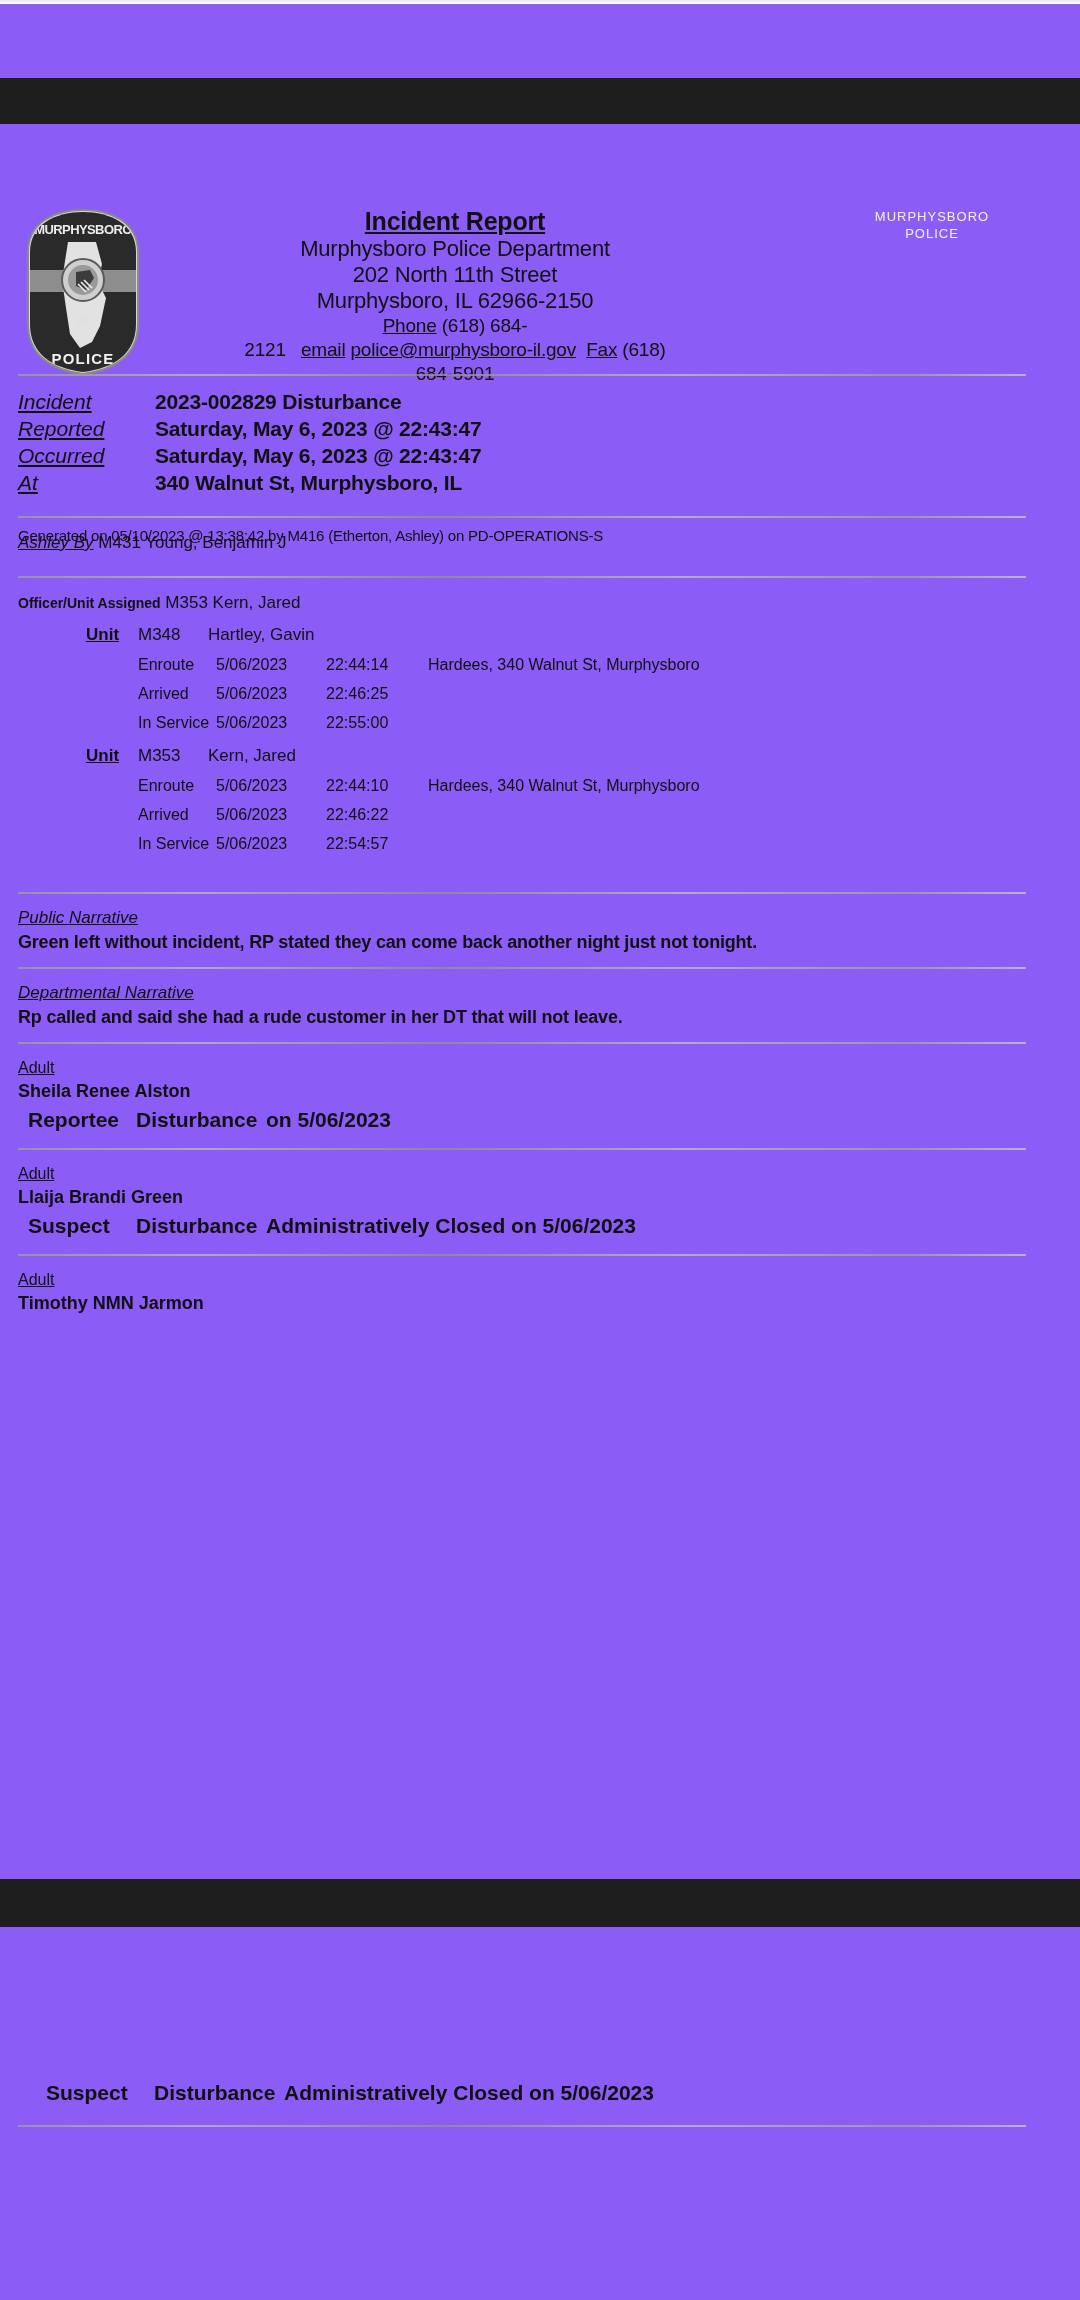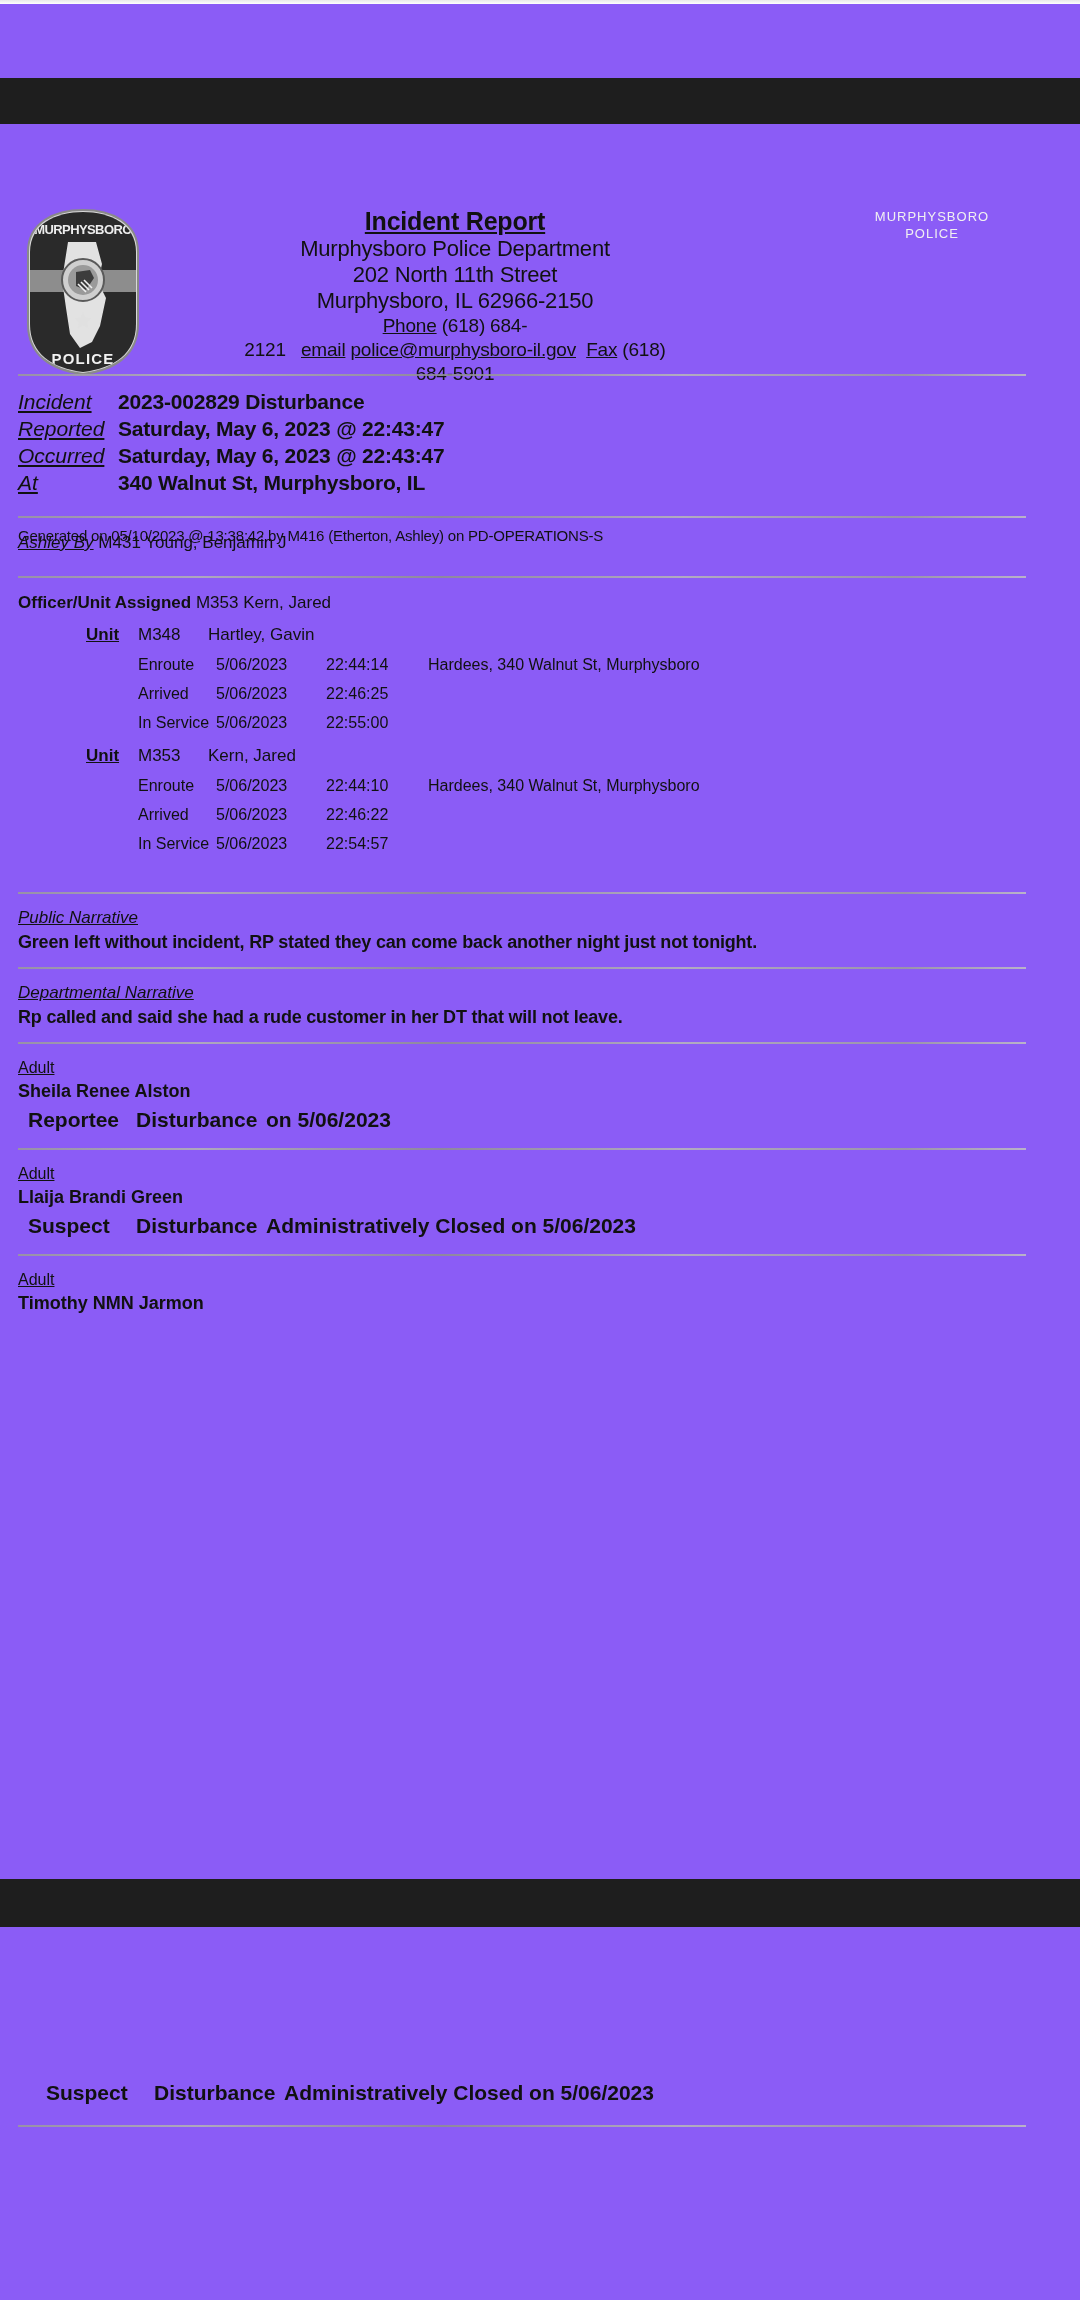--- a/index.html
+++ b/index.html
@@ -119,20 +119,21 @@
   }
 
   
   .section { padding-left: 18px; }
 
   .kv-row {
     display: flex;
     align-items: center;
     line-height: 27px;
     white-space: nowrap;
+    gap: 37px;
   }
   .kv-label {
     font-style: italic;
     text-decoration: underline;
     font-size: 21px;
     width: 100px;
     flex: 0 0 100px;
   }
   .kv-label.narrow { width: 100px; flex: 0 0 100px; }
   .kv-value {
@@ -151,21 +152,21 @@
     text-decoration: underline;
     font-size: 17px;
   }
   .entered-value { font-size: 17px; margin-top: 19px; }
 
   .officer-row {
     line-height: 26px;
     font-size: 17px;
     white-space: nowrap;
   }
-  .officer-label { font-weight: bold; font-size: 17px; }
+  .officer-label { font-weight: bold; font-size: 14px; }
   .officer-value { font-size: 17px; }
 
   
   .unit-block { margin-top: 4px; }
   .unit-head {
     display: flex;
     align-items: baseline;
     line-height: 30px;
     font-size: 17px;
     padding-left: 68px;

